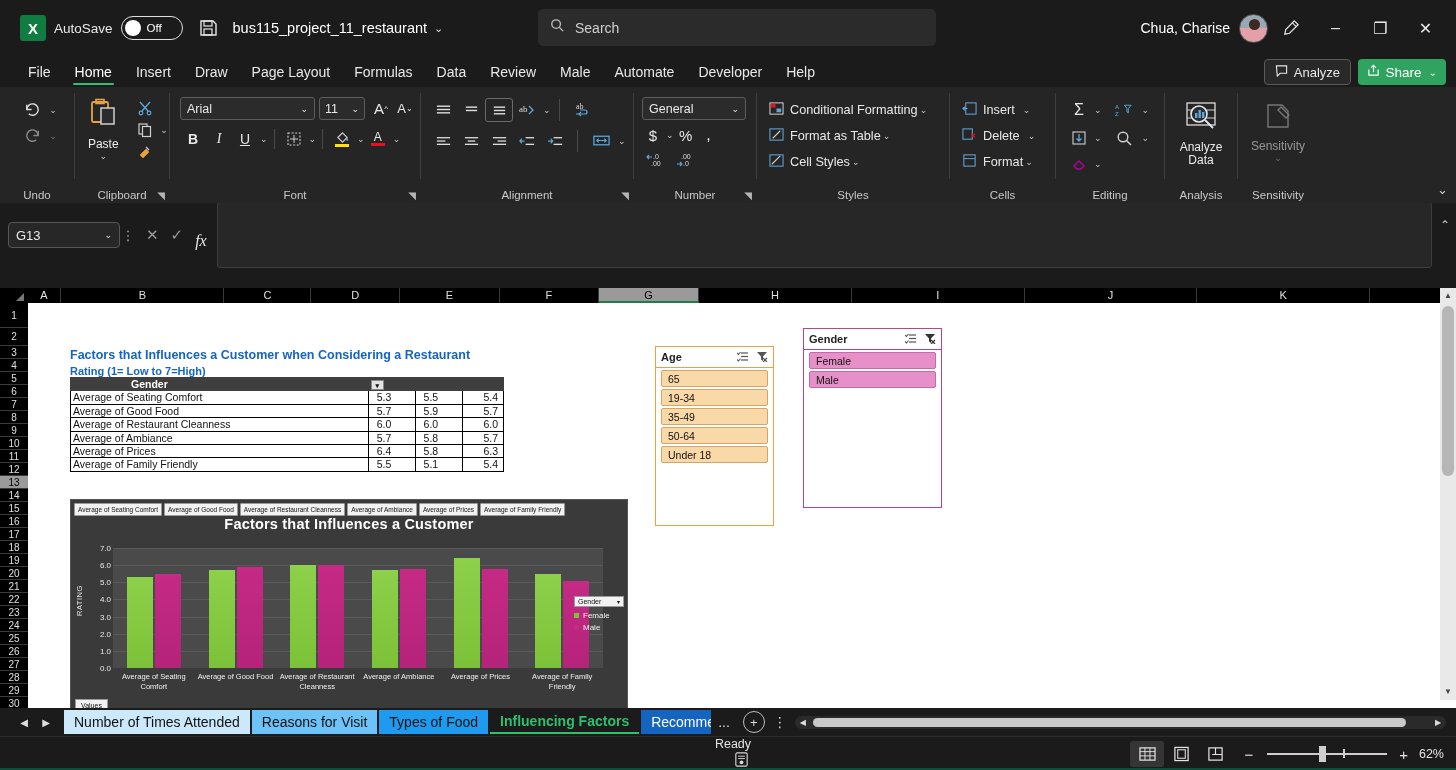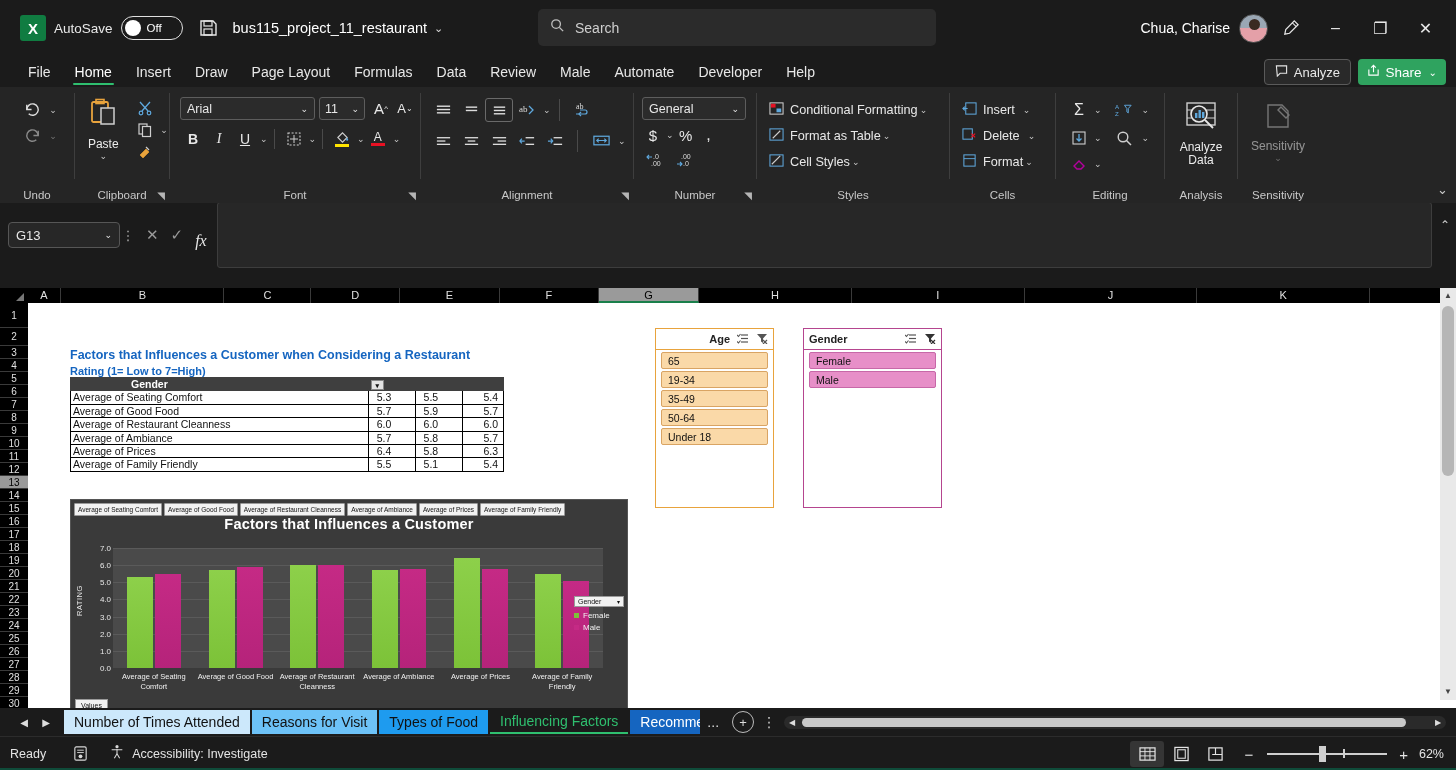--- a/index.html
+++ b/index.html
@@ -190,22 +190,22 @@
   
   .slicer { position: absolute; background: #fff; }
   .slicer .sl-hdr { display: flex; align-items: center; height: 21px; padding: 0 5px;
                     font-size: 11px; font-weight: bold; color: #222; }
   .slicer .sl-hdr .ttl { flex: 1; }
   .slicer .sl-hdr .ic { margin-left: 7px; cursor: pointer; color: #555; }
   .slicer .sl-item {
     height: 17px; margin: 2px 5px; border-radius: 2px; font-size: 10.5px;
     display: flex; align-items: center; padding-left: 6px; color: #111; cursor: pointer;
   }
-  #slicer-age { left: 627px; top: 25px; width: 119px; height: 180px;
-                border: 1.6px solid #e8a33d; text-align: right; }
+  #slicer-age { left: 627px; top: 43px; width: 119px; height: 180px;
+                border: 1.6px solid #e8a33d; }
   #slicer-age .sl-hdr { border-bottom: 1px solid #e8a33d; }
   #slicer-age .sl-item { background: #fad9a8; border: 1px solid #d9a463; }
   #slicer-gender { left: 775px; top: 25px; width: 139px; height: 180px;
                    border: 1.6px solid #b5458f; }
   #slicer-gender .sl-hdr { border-bottom: 1px solid #b5458f; }
   #slicer-gender .sl-item { background: #e78fc8; border: 1px solid #c768a8; }
 
   
   .chart {
     position: absolute; left: 42px; top: 196px; width: 558px; height: 218px;
@@ -260,37 +260,37 @@
   
   .sheetbar { position: absolute; left: 0; top: 708px; width: 1456px; height: 28px;
               background: #1b1b1b; display: flex; align-items: center; }
   .navarrows { display: flex; gap: 2px; padding: 0 8px 0 14px; }
   .navarrows span { width: 20px; height: 20px; display: flex; align-items: center; justify-content: center;
                     font-size: 10px; color: #ddd; cursor: pointer; border-radius: 3px; }
   .stab {
     height: 24px; padding: 0 10px; display: flex; align-items: center; font-size: 14px;
     color: #111; cursor: pointer; margin-right: 2px; white-space: nowrap;
   }
-  .stab.active { background: #1b1b1b; color: #2fbf6f; font-weight: normal;
+  .stab.active { background: #1b1b1b; color: #2fbf6f; font-weight: bold;
                  border-bottom: 2.5px solid #2fbf6f; }
   .addsheet { width: 22px; height: 22px; border-radius: 50%; border: 1.4px solid #bbb;
               color: #ddd; display: flex; align-items: center; justify-content: center;
               font-size: 13px; margin: 0 8px; cursor: pointer; }
   .tabdots { color: #ccc; font-size: 14px; margin-right: 8px; cursor: pointer; }
   .ellip { color: #ddd; font-size: 14px; margin: 0 5px; cursor: pointer; }
   .hscroll { flex: 1; height: 13px; background: #2a2a2a; border-radius: 7px; margin-right: 10px;
              display: flex; align-items: center; position: relative; }
   .hscroll .hthumb { position: absolute; left: 18px; right: 40px; height: 9px; background: #c9c9c9;
                      border-radius: 5px; cursor: pointer; }
   .hscroll .ha { width: 16px; text-align: center; font-size: 8px; color: #ddd; cursor: pointer; }
 
   
   .statusbar { position: absolute; left: 0; top: 736px; width: 1456px; height: 34px;
                background: #1b1b1b; display: flex; align-items: center;
-               border-top: 1px solid #2c2c2c; }
+               border-top: 1px solid #2c2c2c; flex-direction: column; }
   .st-item { font-size: 12.5px; color: #e4e4e4; display: flex; align-items: center; cursor: pointer; }
   .st-right { position: absolute; right: 0; top: 0; height: 34px; display: flex; align-items: center; }
   .viewbtn { width: 34px; height: 26px; display: flex; align-items: center; justify-content: center;
              cursor: pointer; border-radius: 3px; }
   .viewbtn.active { background: #353535; }
   .zoomslider { width: 120px; height: 2px; background: #cfcfcf; position: relative; margin: 0 8px; cursor: pointer; }
   .zoomslider .zk { position: absolute; left: 52px; top: -7px; width: 7px; height: 16px; background: #cfcfcf; }
   .zoomslider .zmid { position: absolute; left: 76px; top: -4px; width: 2px; height: 9px; background: #cfcfcf; }
   .zoomval { font-size: 12.5px; color: #e4e4e4; width: 44px; text-align: right; padding-right: 12px; cursor: pointer; }
   .bottomaccent { position: absolute; left: 0; top: 768px; width: 1456px; height: 2px; background: #0f4c3a; }

